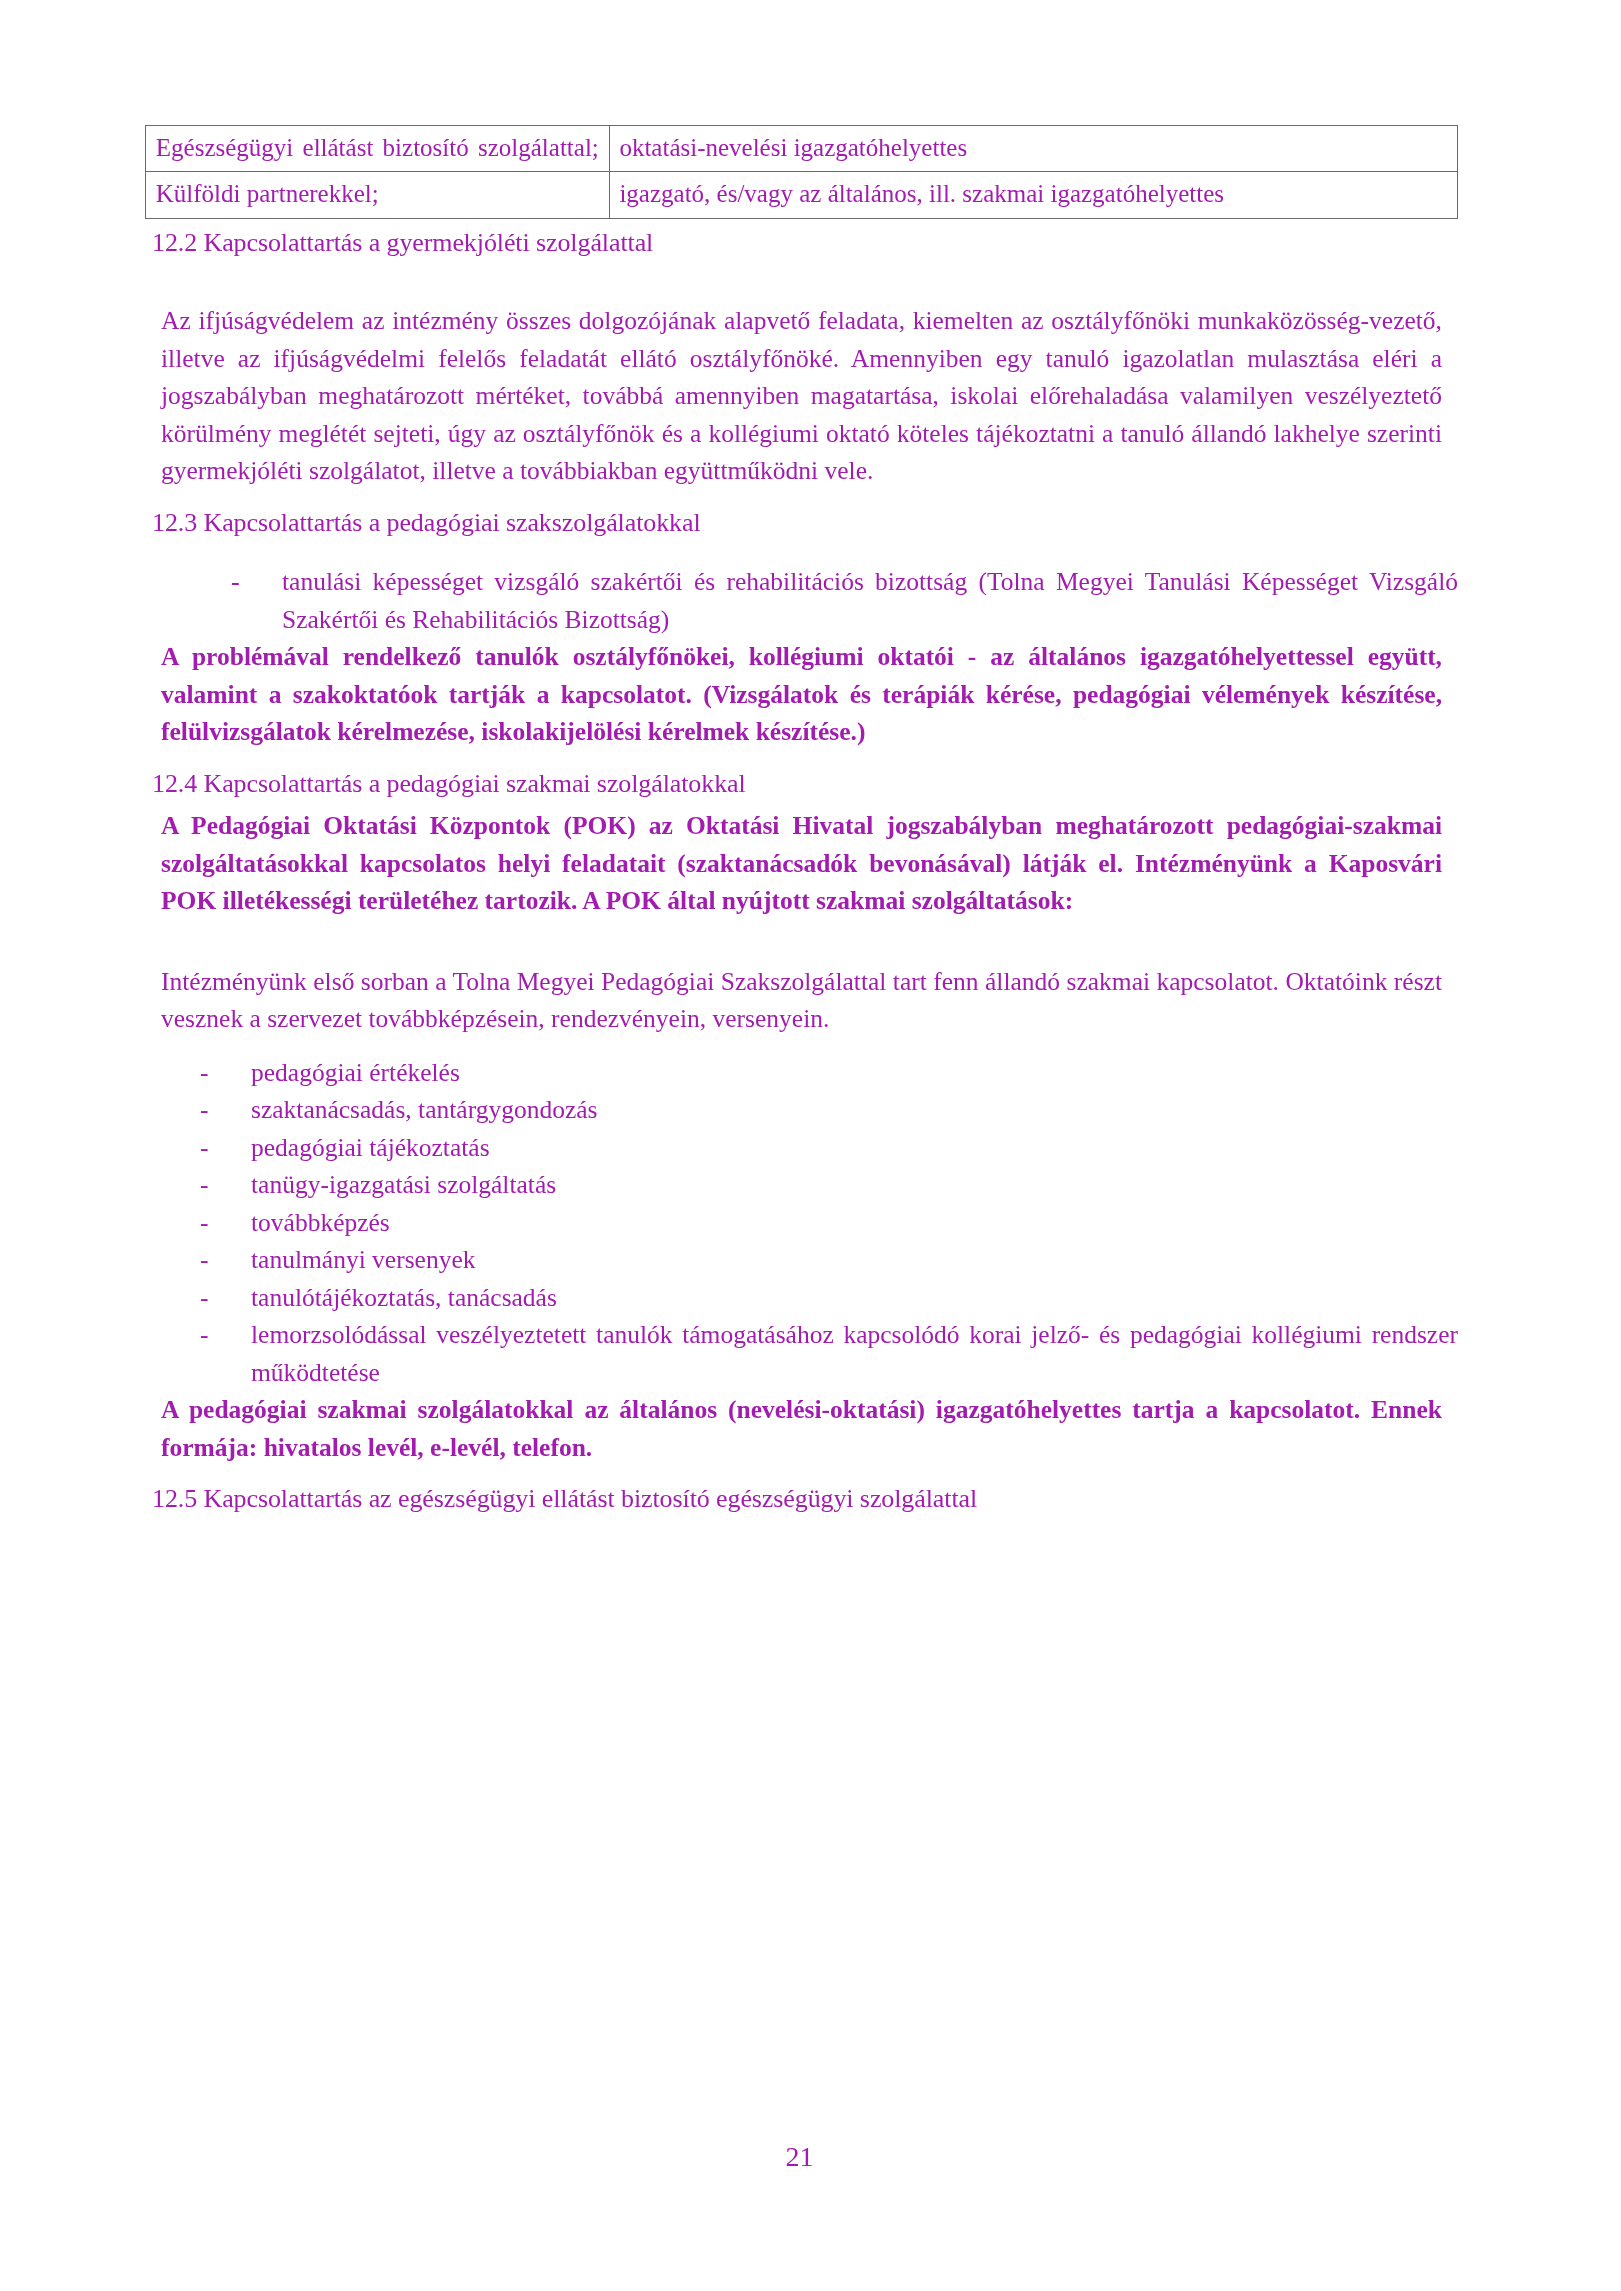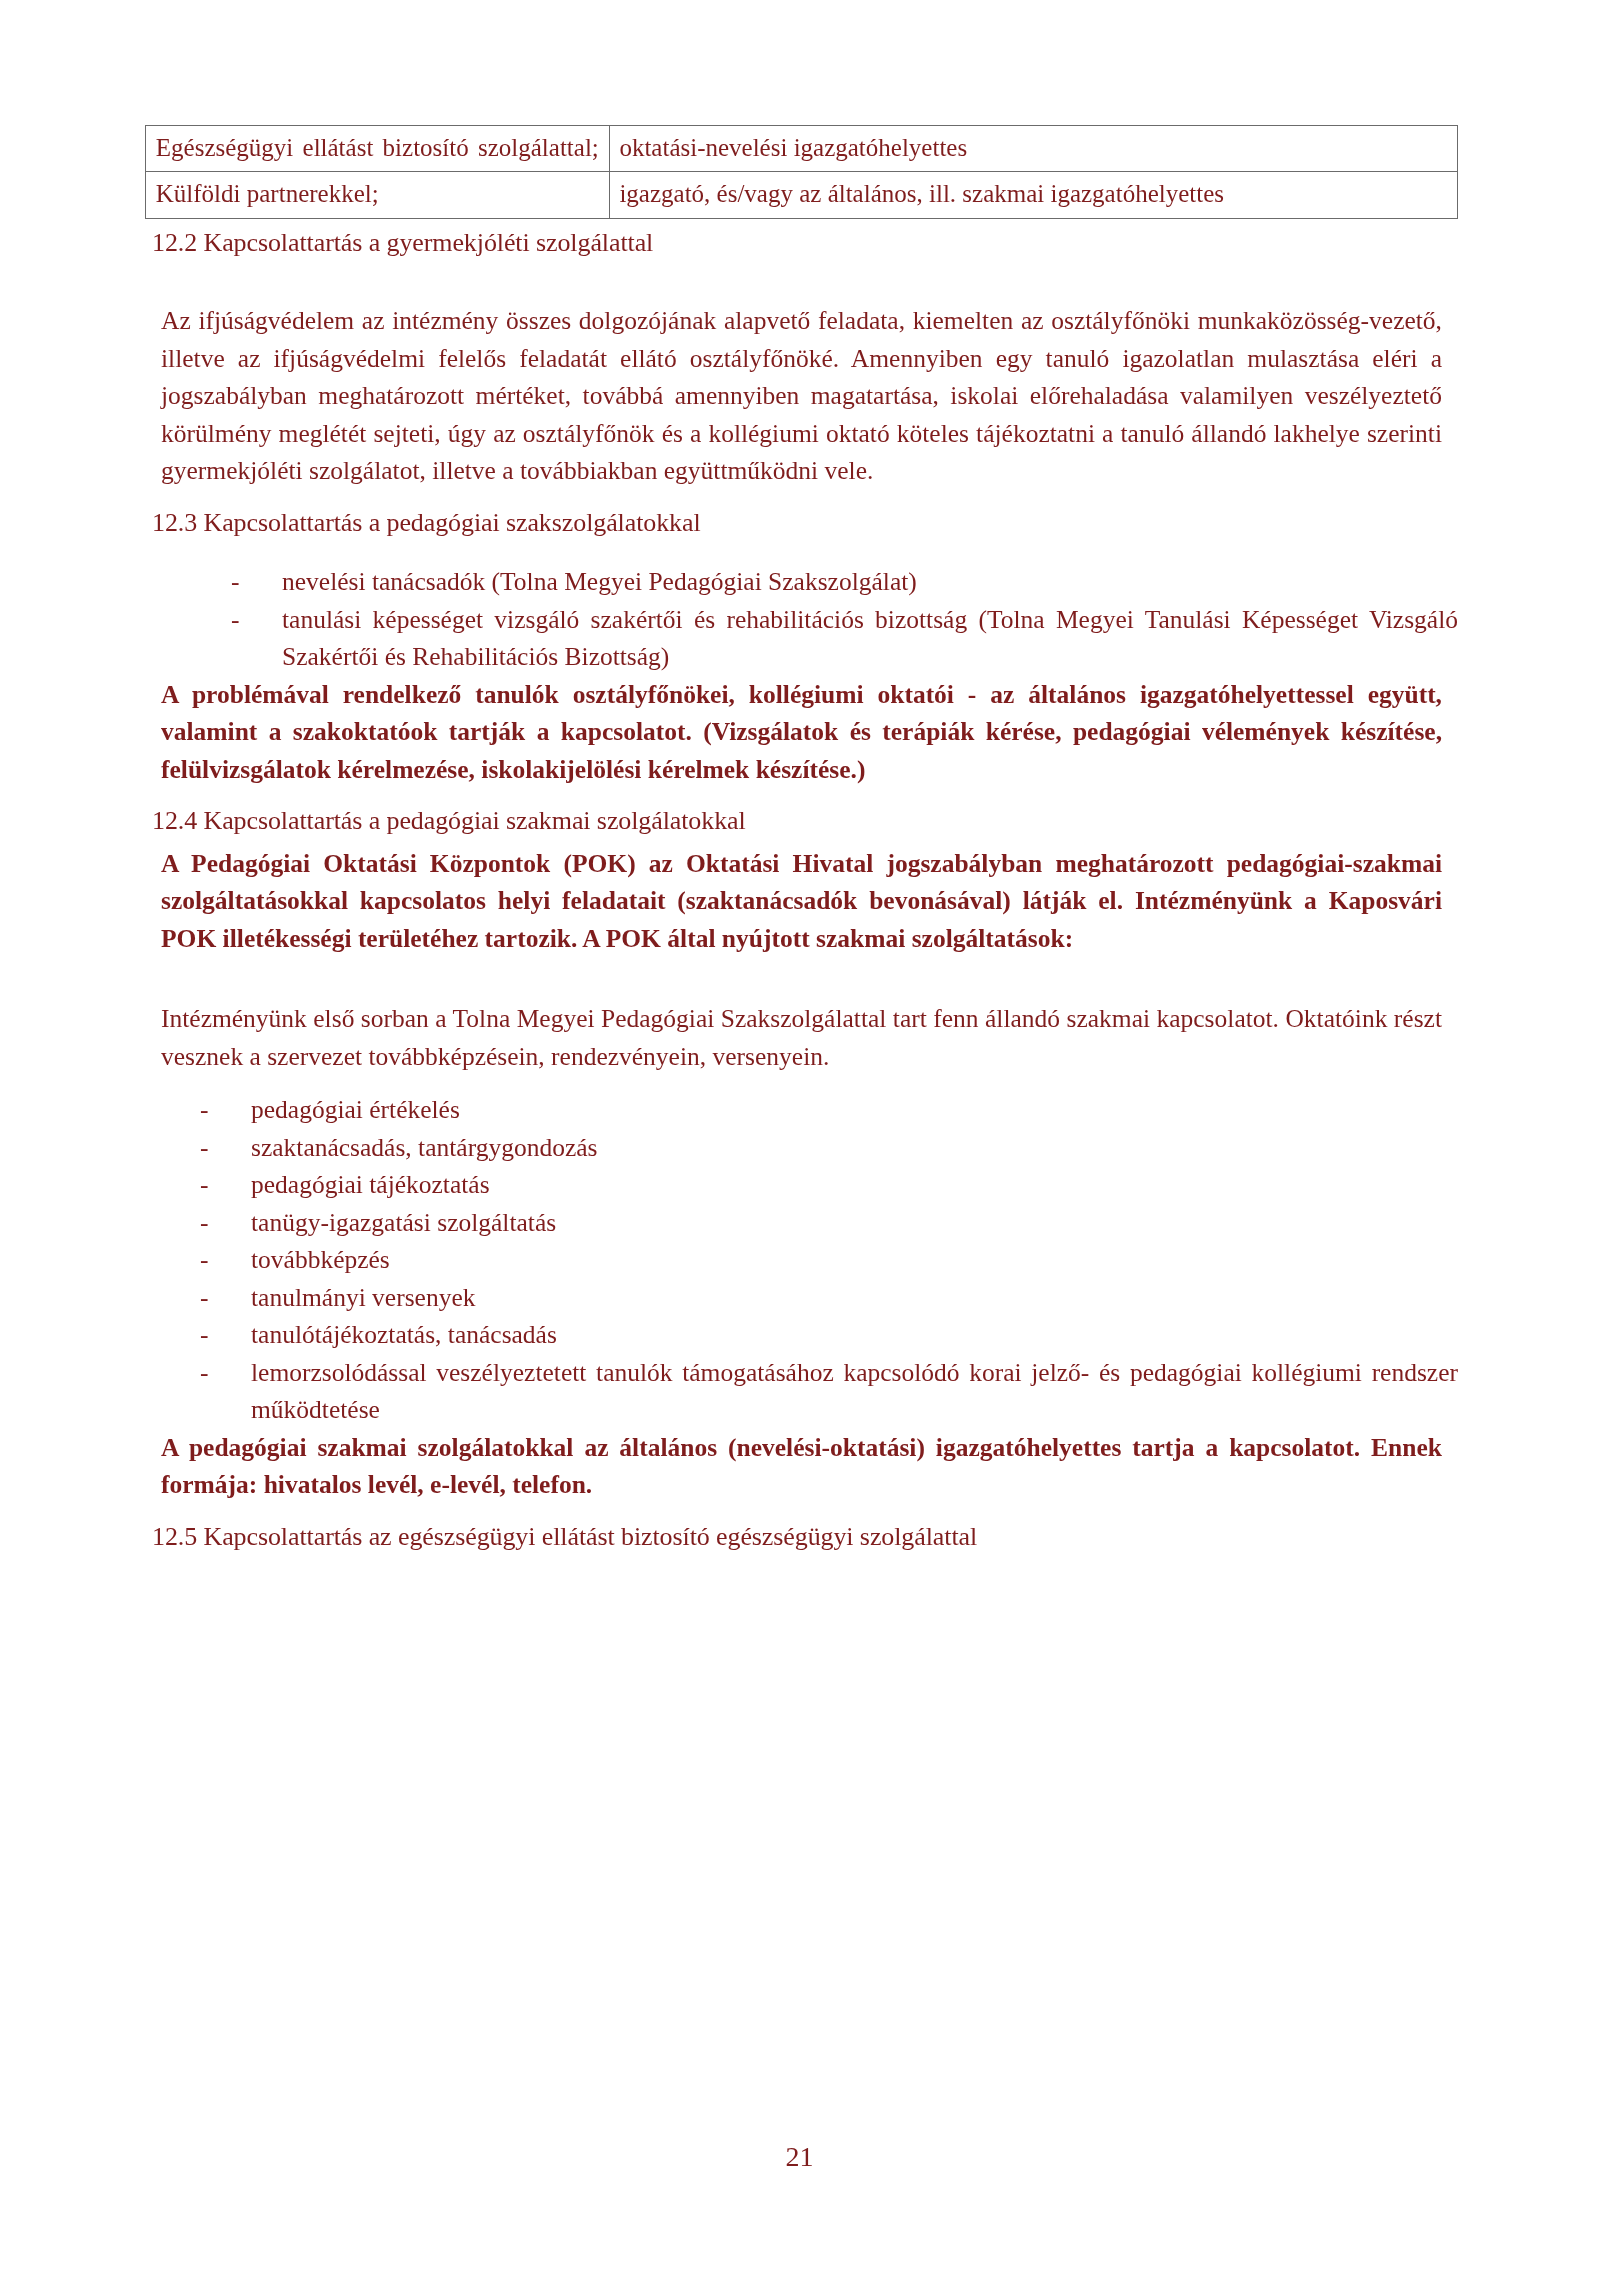--- a/index.html
+++ b/index.html
@@ -6,21 +6,21 @@
     margin: 0;
     padding: 0;
     background: #ffffff;
   }
   .page {
     position: relative;
     width: 1599px;
     height: 2292px;
     background: #ffffff;
     font-family: "Liberation Serif", "DejaVu Serif", serif;
-    color: #7f1d1d;
+    color: #a21caf;
     box-sizing: border-box;
     overflow: hidden;
   }
   .content {
     position: absolute;
     left: 145px;
     top: 125px;
     width: 1313px;
   }
 
@@ -131,21 +131,20 @@
       </tbody>
     </table>
 
     <h2 class="sec h-12-2">12.2 Kapcsolattartás a gyermekjóléti szolgálattal</h2>
     <p class="body gap-top-lg">Az ifjúságvédelem az intézmény összes dolgozójának alapvető feladata, kiemelten az osztályfőnöki munkaközösség-vezető, illetve az ifjúságvédelmi felelős feladatát ellátó osztályfőnöké. Amennyiben egy tanuló igazolatlan mulasztása eléri a jogszabályban meghatározott mértéket, továbbá amennyiben magatartása, iskolai előrehaladása valamilyen veszélyeztető körülmény meglétét sejteti, úgy az osztályfőnök és a kollégiumi oktató köteles tájékoztatni a tanuló állandó lakhelye szerinti gyermekjóléti szolgálatot, illetve a továbbiakban együttműködni vele.</p>
 
     <h2 class="sec h-12-3">12.3 Kapcsolattartás a pedagógiai szakszolgálatokkal</h2>
     <ul class="dash indent-a">
       <li>
         <span class="dash-mark">-</span>
-        <span>nevelési tanácsadók (Tolna Megyei Pedagógiai Szakszolgálat)</span>
       </li>
       <li>
         <span class="dash-mark">-</span>
         <span>tanulási képességet vizsgáló szakértői és rehabilitációs bizottság (Tolna Megyei Tanulási Képességet Vizsgáló Szakértői és Rehabilitációs Bizottság)</span>
       </li>
     </ul>
     <p class="body flow">A problémával rendelkező tanulók osztályfőnökei, kollégiumi oktatói - az általános igazgatóhelyettessel együtt, valamint a szakoktatóok tartják a kapcsolatot. (Vizsgálatok és terápiák kérése, pedagógiai vélemények készítése, felülvizsgálatok kérelmezése, iskolakijelölési kérelmek készítése.)</p>
 
     <h2 class="sec h-12-4">12.4 Kapcsolattartás a pedagógiai szakmai szolgálatokkal</h2>
     <p class="body flow">A Pedagógiai Oktatási Központok (POK) az Oktatási Hivatal jogszabályban meghatározott pedagógiai-szakmai szolgáltatásokkal kapcsolatos helyi feladatait (szaktanácsadók bevonásával) látják el. Intézményünk a Kaposvári POK illetékességi területéhez tartozik. A POK által nyújtott szakmai szolgáltatások:</p>

